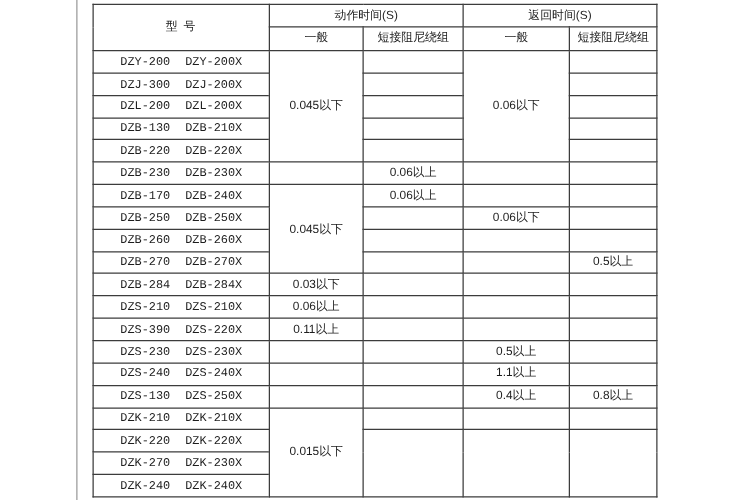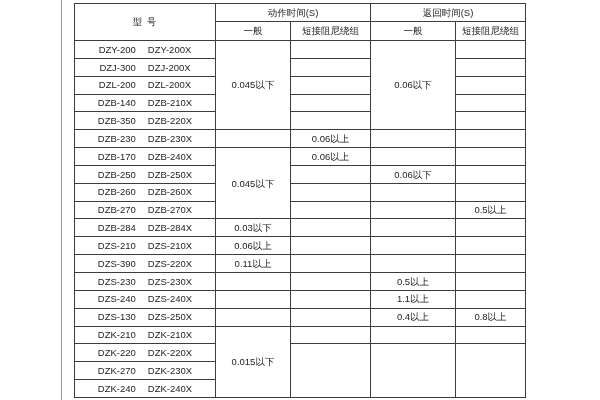--- a/index.html
+++ b/index.html
@@ -38,21 +38,21 @@
     line-height: 1;
     text-align: center;
     vertical-align: middle;
     padding: 0;
     white-space: nowrap;
     overflow: hidden;
   }
   tr.hrow1 { height: 18px; }
   tr.hrow2 { height: 19px; padding-left: 40px; }
   tr.drow  { height: 17.85px; }
-  td.model-cell span { display: inline-block; margin: 2px 6px; }
+  td.model-cell span { display: inline-block; margin: 2px 6px; font-family: Liberation Mono, monospace; }
   .c-model  { width: 141px; }
   .c-ag     { width: 75px; }
   .c-ash    { width: 80px; }
   .c-rg     { width: 85px; }
   .c-rsh    { width: 70px; }
   td.hdr { letter-spacing: 1px; }
 </style>
 </head>
 <body>
 
@@ -91,26 +91,26 @@
     <td class="model-cell"><span>DZJ-300</span><span>DZJ-200X</span></td>
     <td></td>
     <td></td>
   </tr>
   <tr class="drow">
     <td class="model-cell"><span>DZL-200</span><span>DZL-200X</span></td>
     <td></td>
     <td></td>
   </tr>
   <tr class="drow">
-    <td class="model-cell"><span>DZB-140</span><span>DZB-210X</span></td>
-    <td></td>
-    <td></td>
-  </tr>
-  <tr class="drow">
-    <td class="model-cell"><span>DZB-350</span><span>DZB-220X</span></td>
+    <td class="model-cell"><span>DZB-130</span><span>DZB-210X</span></td>
+    <td></td>
+    <td></td>
+  </tr>
+  <tr class="drow">
+    <td class="model-cell"><span>DZB-220</span><span>DZB-220X</span></td>
     <td></td>
     <td></td>
   </tr>
 
   <tr class="drow">
     <td class="model-cell"><span>DZB-230</span><span>DZB-230X</span></td>
     <td></td>
     <td>0.06以上</td>
     <td></td>
     <td></td>

